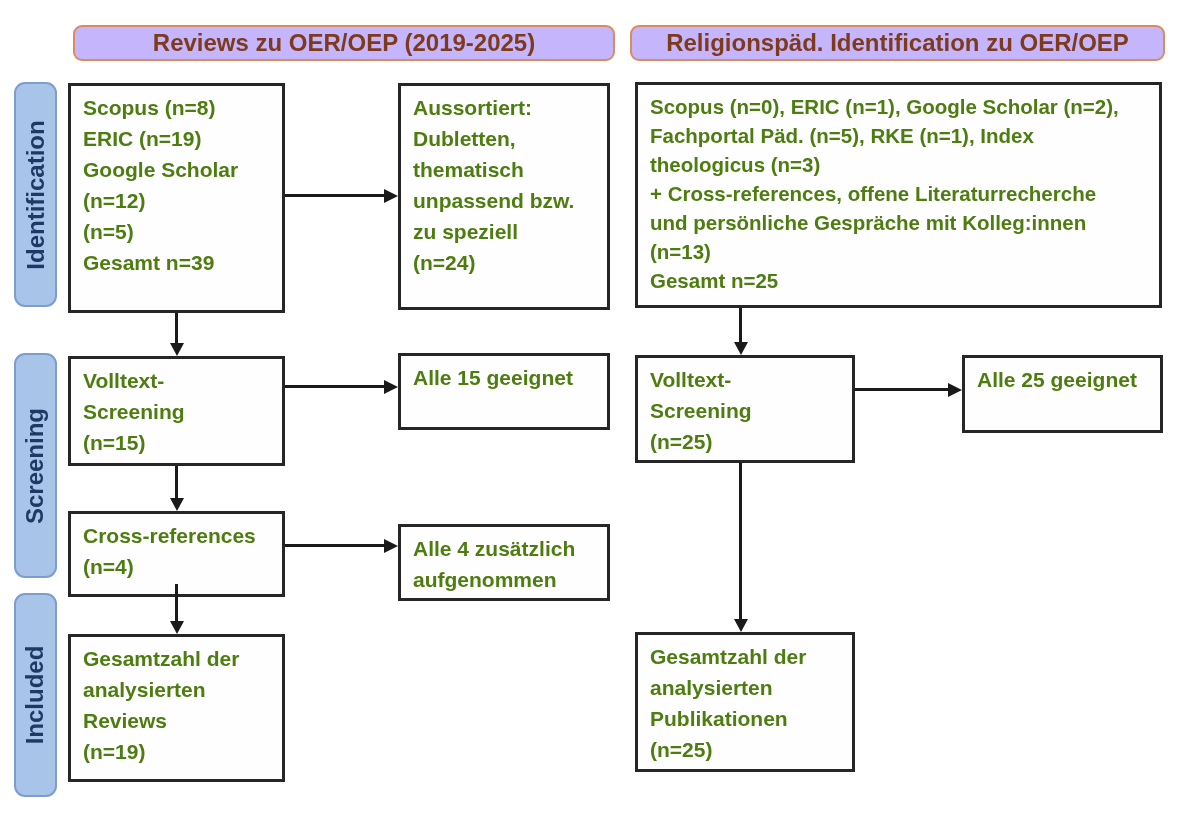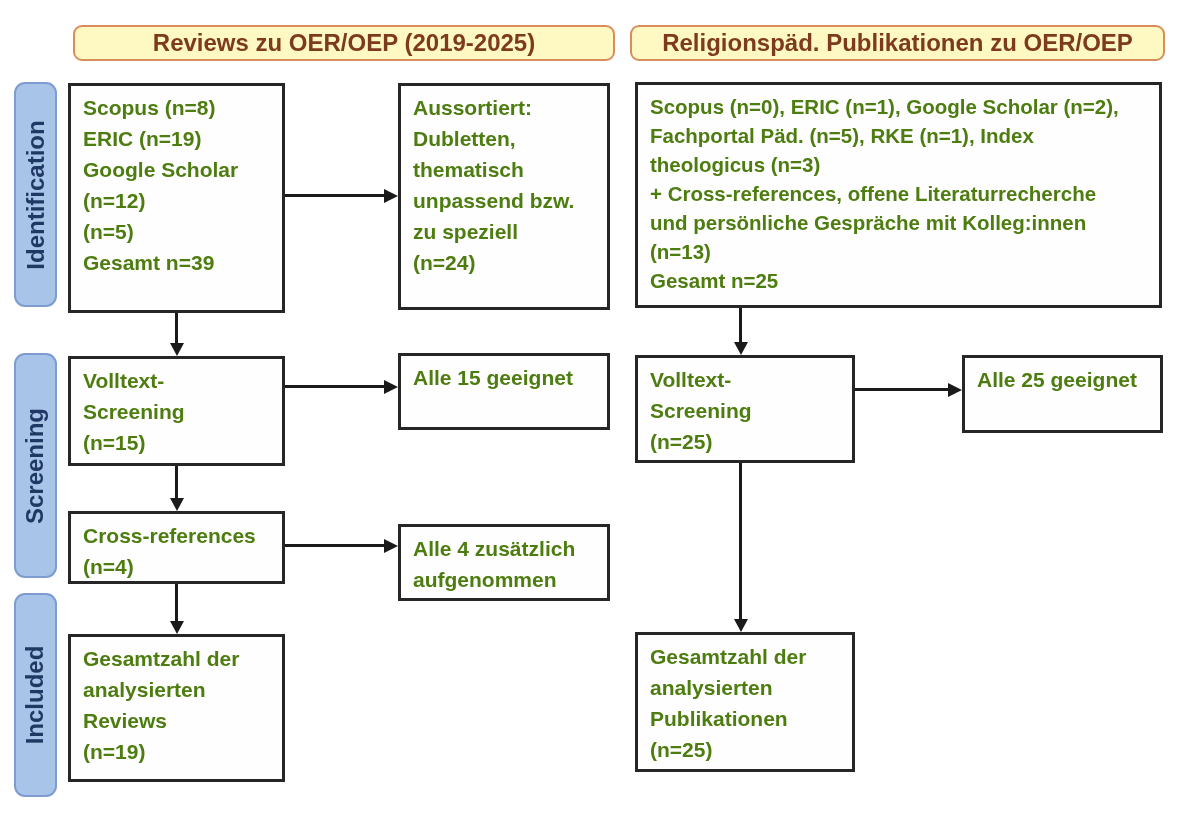--- a/index.html
+++ b/index.html
@@ -2,21 +2,21 @@
 <html><head>
 <meta charset="utf-8">
 <style>
   html,body{margin:0;padding:0;background:#ffffff;}
   #canvas{
     position:relative;width:1182px;height:820px;background:#ffffff;overflow:hidden;
     font-family:"Liberation Sans", sans-serif;
   }
   
   .col-header{
-    position:absolute;height:36px;background:#fef9c3;border:2px solid #D98C5C;
+    position:absolute;height:36px;background:#c4b5fd;border:2px solid #D98C5C;
     border-radius:9px;display:flex;align-items:center;justify-content:center;
     color:#7E3A1C;font-size:24px;font-weight:bold;box-sizing:border-box;
   }
   
   .stage-label{
     position:absolute;left:14px;width:43px;background:#A9C4E9;border:2px solid #7E9CD0;
     border-radius:11px;display:flex;align-items:center;justify-content:center;
     box-sizing:border-box;
   }
   .stage-label span{
@@ -43,21 +43,21 @@
     width:0;height:0;border-left:7px solid transparent;border-right:7px solid transparent;
     border-top:13px solid #1A1A1A;
   }
 </style>
 </head>
 <body>
 
 <div id="canvas">
 
   <div class="col-header" style="left:73px;top:25px;width:542px;">Reviews zu OER/OEP (2019-2025)</div>
-  <div class="col-header" style="left:630px;top:25px;width:535px;">Religionspäd. Publikationen zu OER/OEP</div>
+  <div class="col-header" style="left:630px;top:25px;width:535px;">Religionspäd. Identification zu OER/OEP</div>
 
   <div class="stage-label" style="top:82px;height:225px;">
     <span>Identification</span>
   </div>
   <div class="stage-label" style="top:353px;height:225px;">
     <span>Screening</span>
   </div>
   <div class="stage-label" style="top:593px;height:204px;">
     <span>Included</span>
   </div>
@@ -79,21 +79,21 @@
       <div>(n=24)</div>
     </div>
   <div class="box" style="left:68px;top:356px;width:217px;height:110px;">
       <div>Volltext-</div>
       <div>Screening</div>
       <div>(n=15)</div>
     </div>
   <div class="box" style="left:398px;top:353px;width:212px;height:77px;">
       <div>Alle 15 geeignet</div>
     </div>
-  <div class="box" style="left:68px;top:511px;width:217px;height:73px;">
+  <div class="box" style="left:68px;top:511px;width:217px;height:86px;">
       <div>Cross-references</div>
       <div>(n=4)</div>
     </div>
   <div class="box" style="left:398px;top:509px;width:212px;height:77px;margin-top:15px;">
       <div>Alle 4 zusätzlich</div>
       <div>aufgenommen</div>
     </div>
   <div class="box" style="left:68px;top:634px;width:217px;height:148px;">
       <div>Gesamtzahl der</div>
       <div>analysierten</div>

